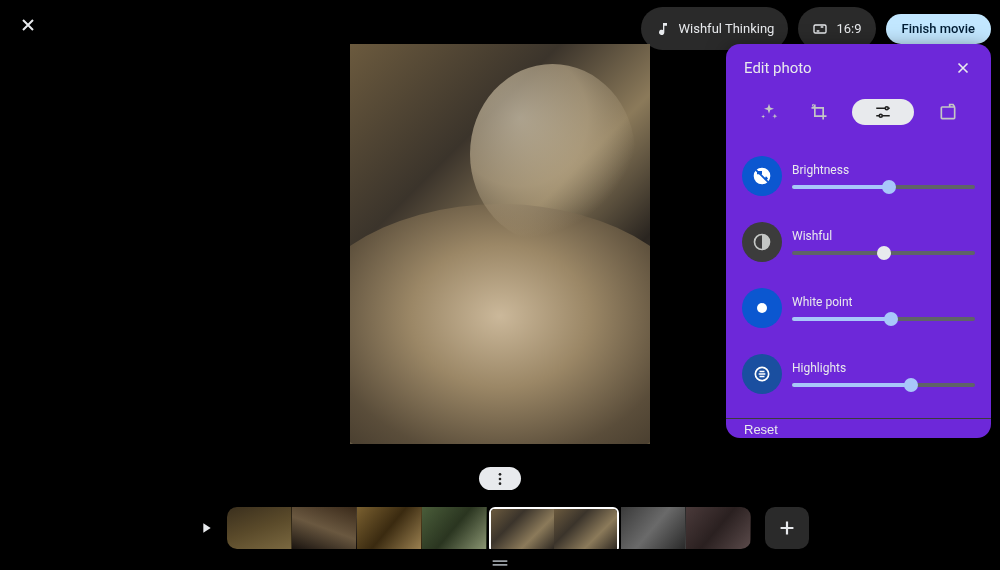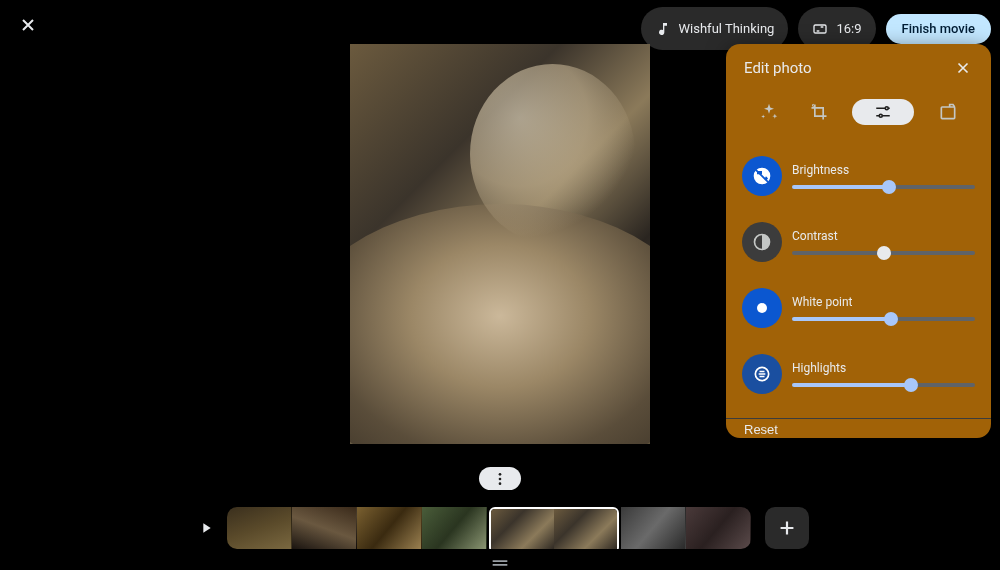--- a/index.html
+++ b/index.html
@@ -97,21 +97,21 @@
       border-radius: 50%;
       opacity: 0.6;
     }
 
     
     .edit-panel {
       position: absolute;
       right: 9px;
       top: 44px;
       width: 265px;
-      background: #a16207;
+      background: #6d28d9;
       border-radius: 14px;
       overflow: hidden;
       box-shadow: 0 4px 20px rgba(0,0,0,0.5);
     }
     .panel-header {
       display: flex;
       justify-content: space-between;
       align-items: center;
       padding: 14px 18px 12px 18px;
     }
@@ -378,21 +378,21 @@
     </div>
 
     <div class="control-row">
       <div class="control-icon-wrap ci-neutral">
         <svg width="20" height="20" viewBox="0 0 24 24">
             <circle cx="12" cy="12" r="9" fill="none" stroke="currentColor" stroke-width="2"></circle>
             <path d="M12 3a9 9 0 0 1 0 18z" fill="currentColor"></path>
           </svg>
       </div>
       <div class="control-body">
-        <div class="control-label">Contrast</div>
+        <div class="control-label">Wishful</div>
         <div class="slider">
           <div class="slider-thumb white" style="left:50%"></div>
         </div>
       </div>
     </div>
 
     <div class="control-row">
       <div class="control-icon-wrap ci-active">
         <svg width="20" height="20" viewBox="0 0 24 24">
             <circle cx="12" cy="12" r="6" fill="#fff"></circle>

